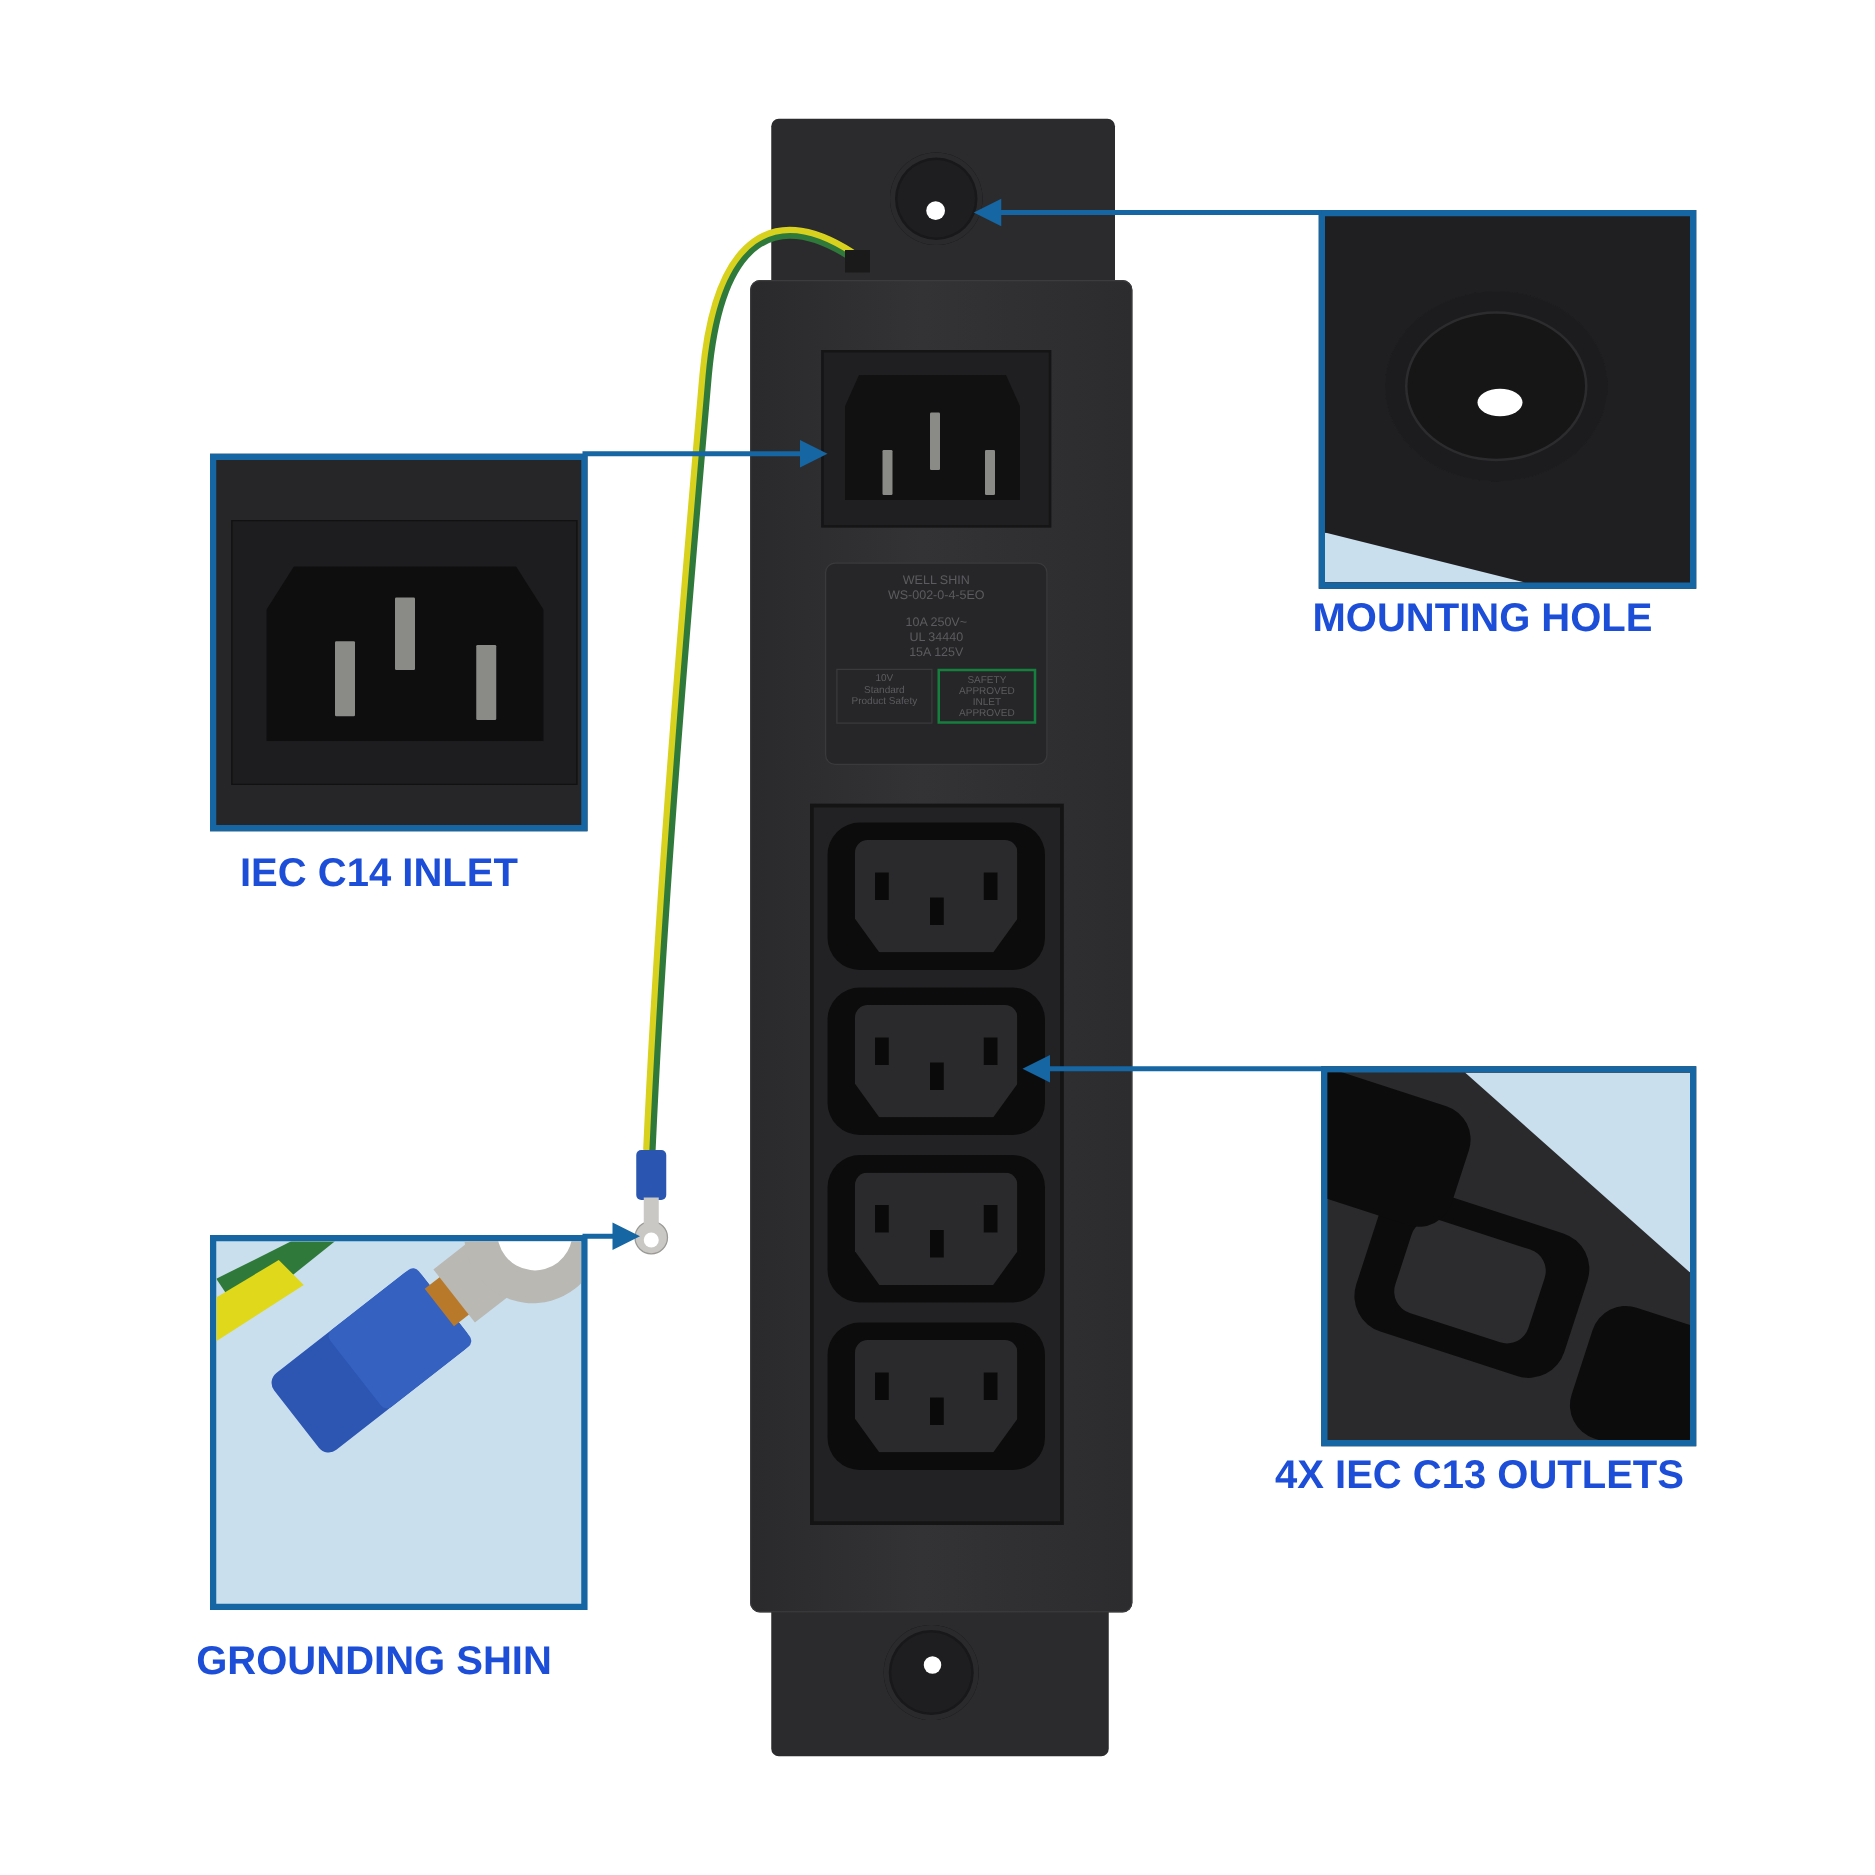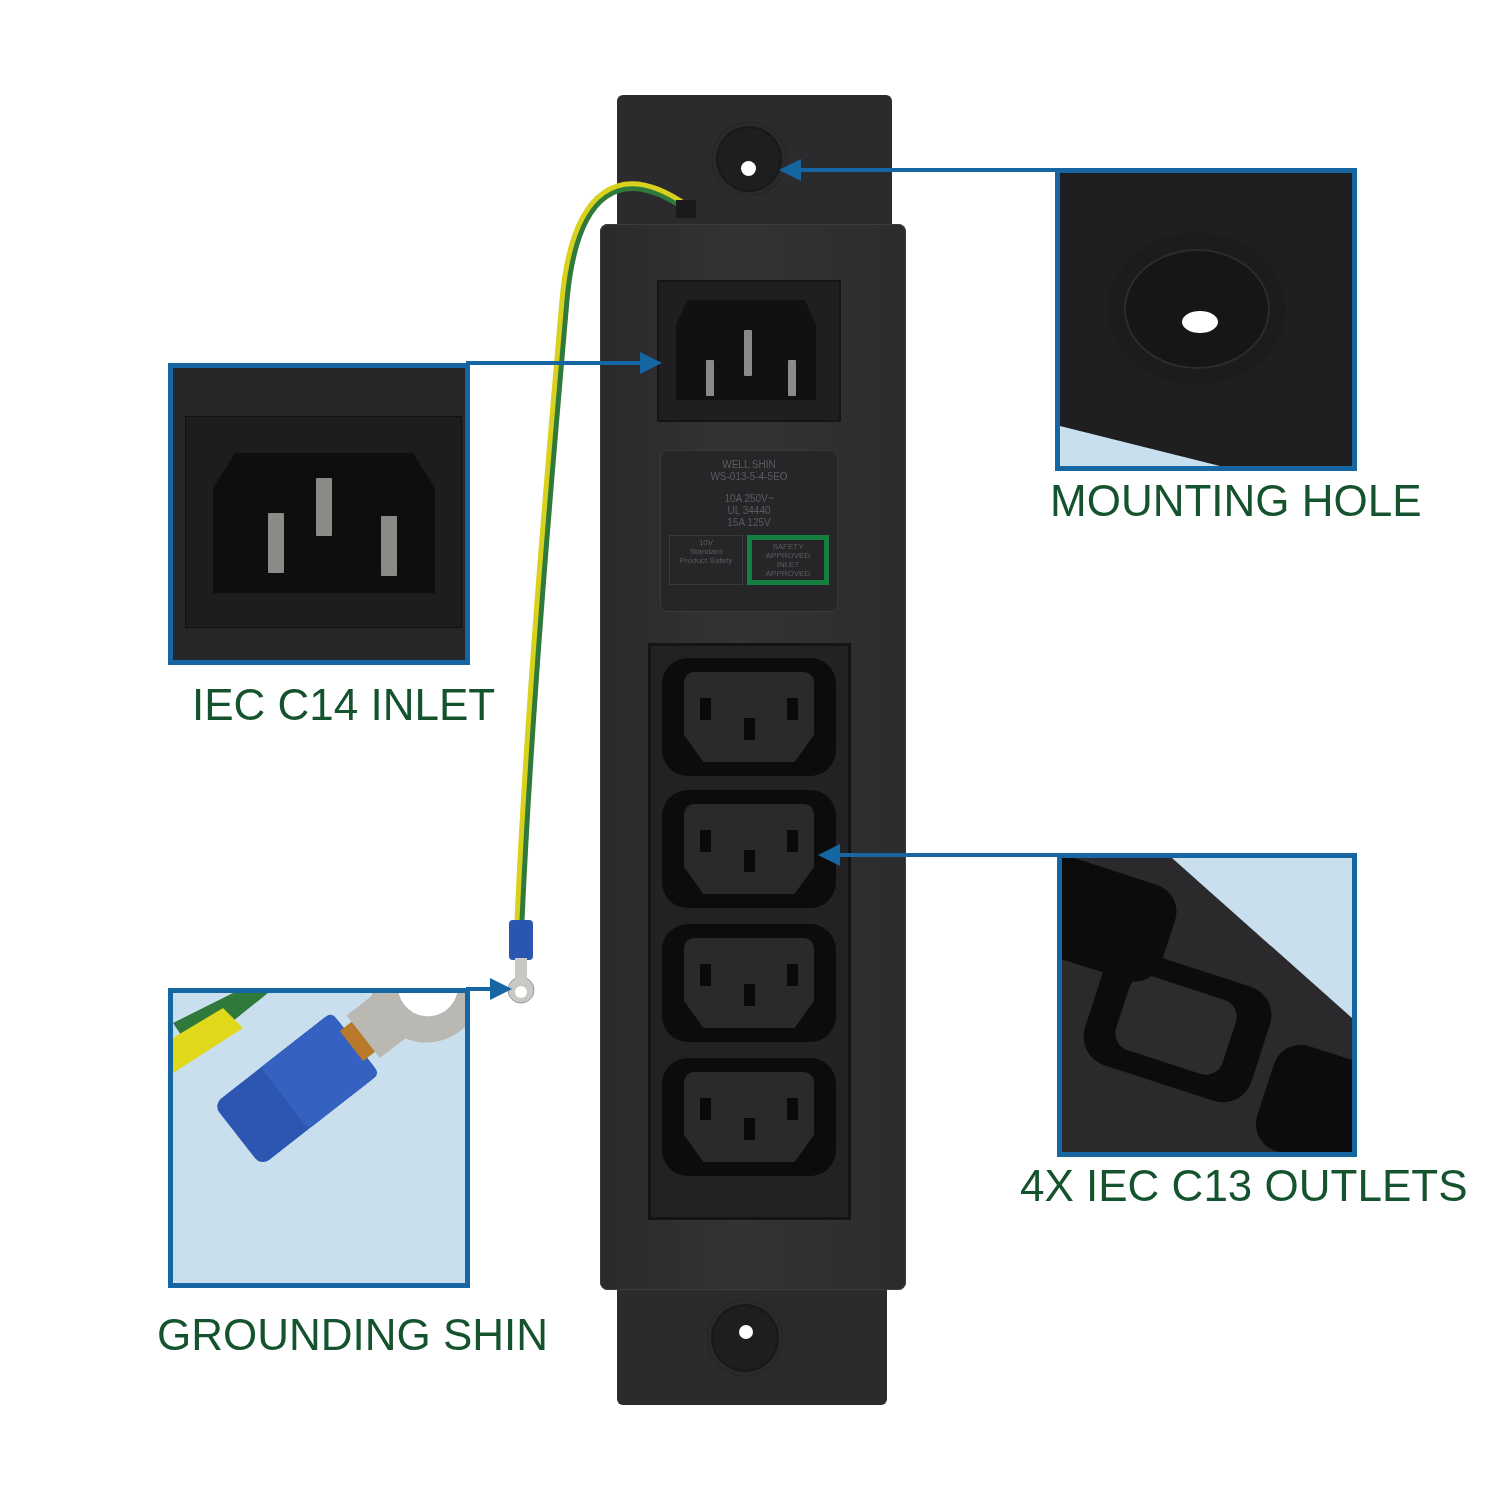--- a/index.html
+++ b/index.html
@@ -17,21 +17,21 @@
   .pin { background:#8a8a86; border-radius:1px; }
   .label-plate { background:#262628; border:1px solid #3a3a3d; border-radius:8px; color:#5c5c60; font-size:10px;
                  text-align:center; line-height:12px; }
   .outlet-recess { background:#222224; border:3px solid #141415; }
   .outlet { background:#0c0c0d; border-radius:26px; }
   .outlet-face { background:#2a2a2c; position:absolute; left:22px; top:14px; right:22px; bottom:14px;
                  clip-path:polygon(0 0,100% 0,100% 70%,85% 100%,15% 100%,0 70%); border-radius:10px; }
   .slot { position:absolute; background:#0a0a0a; }
   
   .frame { border:5px solid #1566a2; box-sizing:border-box; overflow:hidden; }
-  .callout-label { color:#14532d; font-weight:normal; font-size:44px; letter-spacing:0px; white-space:nowrap; }
+  .callout-label { color:#1d4ed8; font-weight:bold; font-size:32px; letter-spacing:0px; white-space:nowrap; }
   .line { background:#1566a2; }
   .arrowhead { width:0; height:0; }
 </style>
 </head>
 <body>
 
 <div class="abs" style="left:0;top:0;width:1500px;height:1500px;">
 
   <div class="abs plate" style="left:617px;top:95px;width:275px;height:140px;"></div>
   <div class="abs hole-ring" style="left:712px;top:122px;width:74px;height:74px;"></div>
@@ -44,31 +44,31 @@
   <div class="abs body" style="left:600px;top:224px;width:306px;height:1066px;"></div>
 
   <div class="abs inlet-recess" style="left:657px;top:280px;width:180px;height:138px;"></div>
   <div class="abs inlet-socket" style="left:676px;top:300px;width:140px;height:100px;"></div>
   <div class="abs pin" style="left:744px;top:330px;width:8px;height:46px;"></div>
   <div class="abs pin" style="left:706px;top:360px;width:8px;height:36px;"></div>
   <div class="abs pin" style="left:788px;top:360px;width:8px;height:36px;"></div>
 
   <div class="abs label-plate" style="left:660px;top:450px;width:178px;height:162px;padding-top:8px;box-sizing:border-box;">
     <div>WELL SHIN</div>
-    <div>WS-013-5-4-5EO</div>
+    <div>WS-002-0-4-5EO</div>
     <div style="margin-top:10px;">10A 250V~</div>
     <div>UL 34440</div>
     <div>15A 125V</div>
     <div style="display:flex;gap:4px;margin:6px 8px 0;">
       <div style="flex:1;border:1px solid #3a3a3d;font-size:8px;line-height:9px;padding:2px 0;">
         <div>10V</div>
         <div>Standard</div>
         <div>Product Safety</div>
       </div>
-      <div style="flex:1;border:5px solid #15803d;font-size:8px;line-height:9px;padding:2px 0;">
+      <div style="flex:1;border:2px solid #15803d;font-size:8px;line-height:9px;padding:2px 0;">
         <div>SAFETY</div>
         <div>APPROVED</div>
         <div>INLET</div>
         <div>APPROVED</div>
       </div>
     </div>
   </div>
 
   <div class="abs outlet-recess" style="left:648px;top:643px;width:203px;height:577px;box-sizing:border-box;"></div>
 

